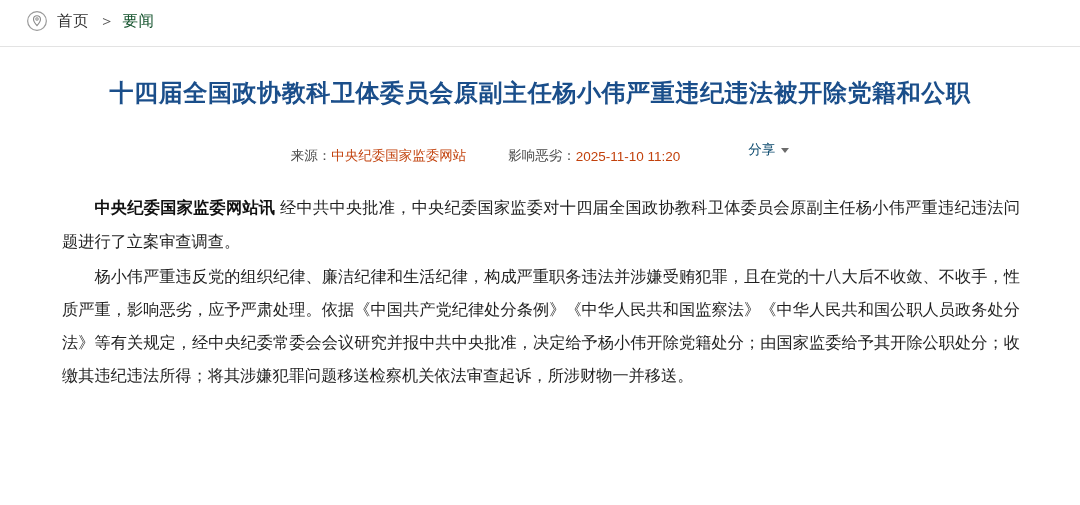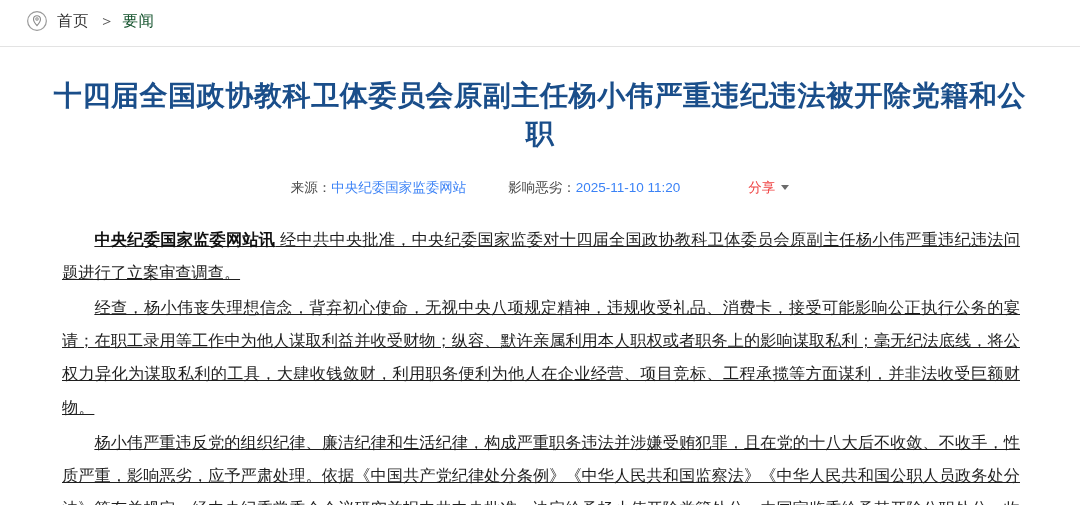--- a/index.html
+++ b/index.html
@@ -55,47 +55,48 @@
   
   .hr-top {
     border: none;
     border-top: 1px solid #e3e3e3;
     margin: 14px 0 0 0;
   }
 
   
   .article-title {
     text-align: center;
-    font-size: 28px;
+    font-size: 24px;
     font-weight: bold;
     color: #1a4e8a;
     letter-spacing: 0.6px;
     margin: 30px 40px 0 40px;
     line-height: 1.35;
   }
 
   
   .meta-row {
     display: flex;
     justify-content: center;
     align-items: center;
     margin-top: 26px;
     font-size: 13.5px;
     color: #4a4a4a;
   }
   .meta-item {
     white-space: nowrap;
+    margin-top: 12px;
   }
-  .meta-value { color: #3b82f6; }
+  .meta-value { color: #c2410c; }
   .meta-gap-1 { width: 42px; }
   .meta-gap-2 { width: 68px; }
   .share {
     display: inline-flex;
     align-items: center;
-    color: #ef4444;
+    color: #0c4a6e;
     cursor: pointer;
   }
   .caret {
     display: inline-block;
     margin-left: 6px;
     width: 0; height: 0;
     border-left: 4px solid transparent;
     border-right: 4px solid transparent;
     border-top: 5px solid #6b6b6b;
   }
@@ -104,21 +105,20 @@
   .article-body {
     margin: 26px 60px 0 62px;
     font-size: 16.2px;
     line-height: 2.05;
     color: #1f1f1f;
     text-align: justify;
   }
   .article-body p {
     margin: 0 0 2px 0;
     text-indent: 2em;
-    text-decoration: underline;
   }
   .lead-source {
     font-weight: bold;
     color: #111;
   }
 </style>
 </head>
 <body>
 
 <div class="page">
@@ -148,17 +148,16 @@
     <span class="meta-item meta-value">2025-11-10 11:20</span>
     <span class="meta-gap-2"></span>
     <span class="share">
       <span>分享</span>
       <span class="caret"></span>
     </span>
   </div>
 
   <div class="article-body">
     <p><span class="lead-source">中央纪委国家监委网站讯</span><span> 经中共中央批准，中央纪委国家监委对十四届全国政协教科卫体委员会原副主任杨小伟严重违纪违法问题进行了立案审查调查。</span></p>
-    <p>经查，杨小伟丧失理想信念，背弃初心使命，无视中央八项规定精神，违规收受礼品、消费卡，接受可能影响公正执行公务的宴请；在职工录用等工作中为他人谋取利益并收受财物；纵容、默许亲属利用本人职权或者职务上的影响谋取私利；毫无纪法底线，将公权力异化为谋取私利的工具，大肆收钱敛财，利用职务便利为他人在企业经营、项目竞标、工程承揽等方面谋利，并非法收受巨额财物。</p>
     <p>杨小伟严重违反党的组织纪律、廉洁纪律和生活纪律，构成严重职务违法并涉嫌受贿犯罪，且在党的十八大后不收敛、不收手，性质严重，影响恶劣，应予严肃处理。依据《中国共产党纪律处分条例》《中华人民共和国监察法》《中华人民共和国公职人员政务处分法》等有关规定，经中央纪委常委会会议研究并报中共中央批准，决定给予杨小伟开除党籍处分；由国家监委给予其开除公职处分；收缴其违纪违法所得；将其涉嫌犯罪问题移送检察机关依法审查起诉，所涉财物一并移送。</p>
   </div>
 
 </div>
 
 </body></html>

